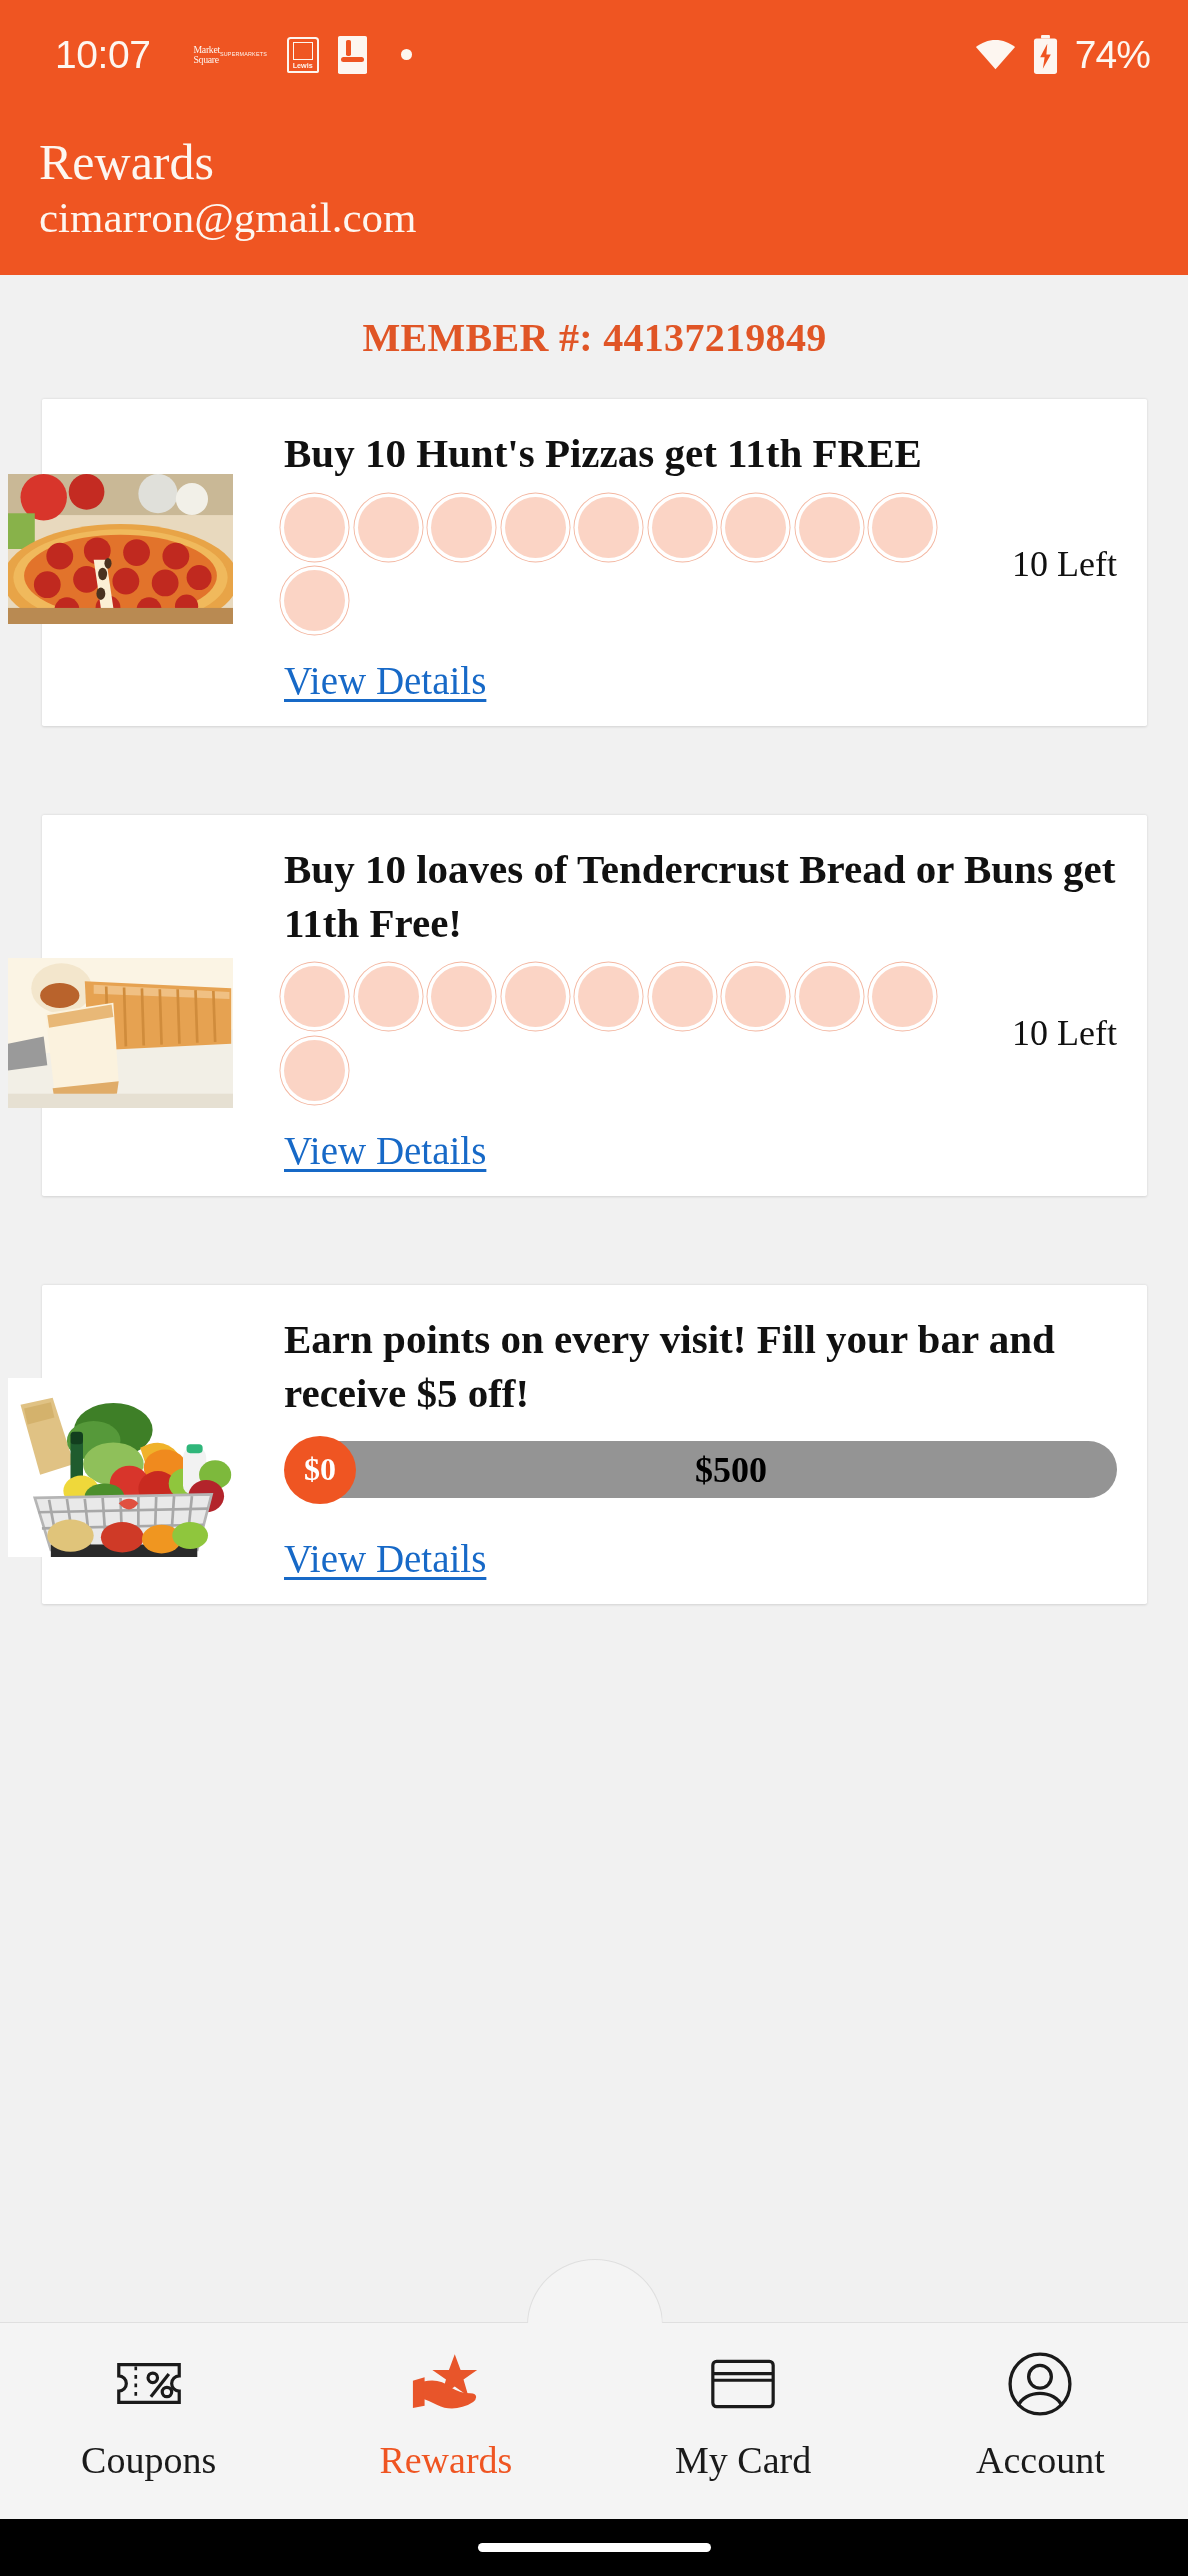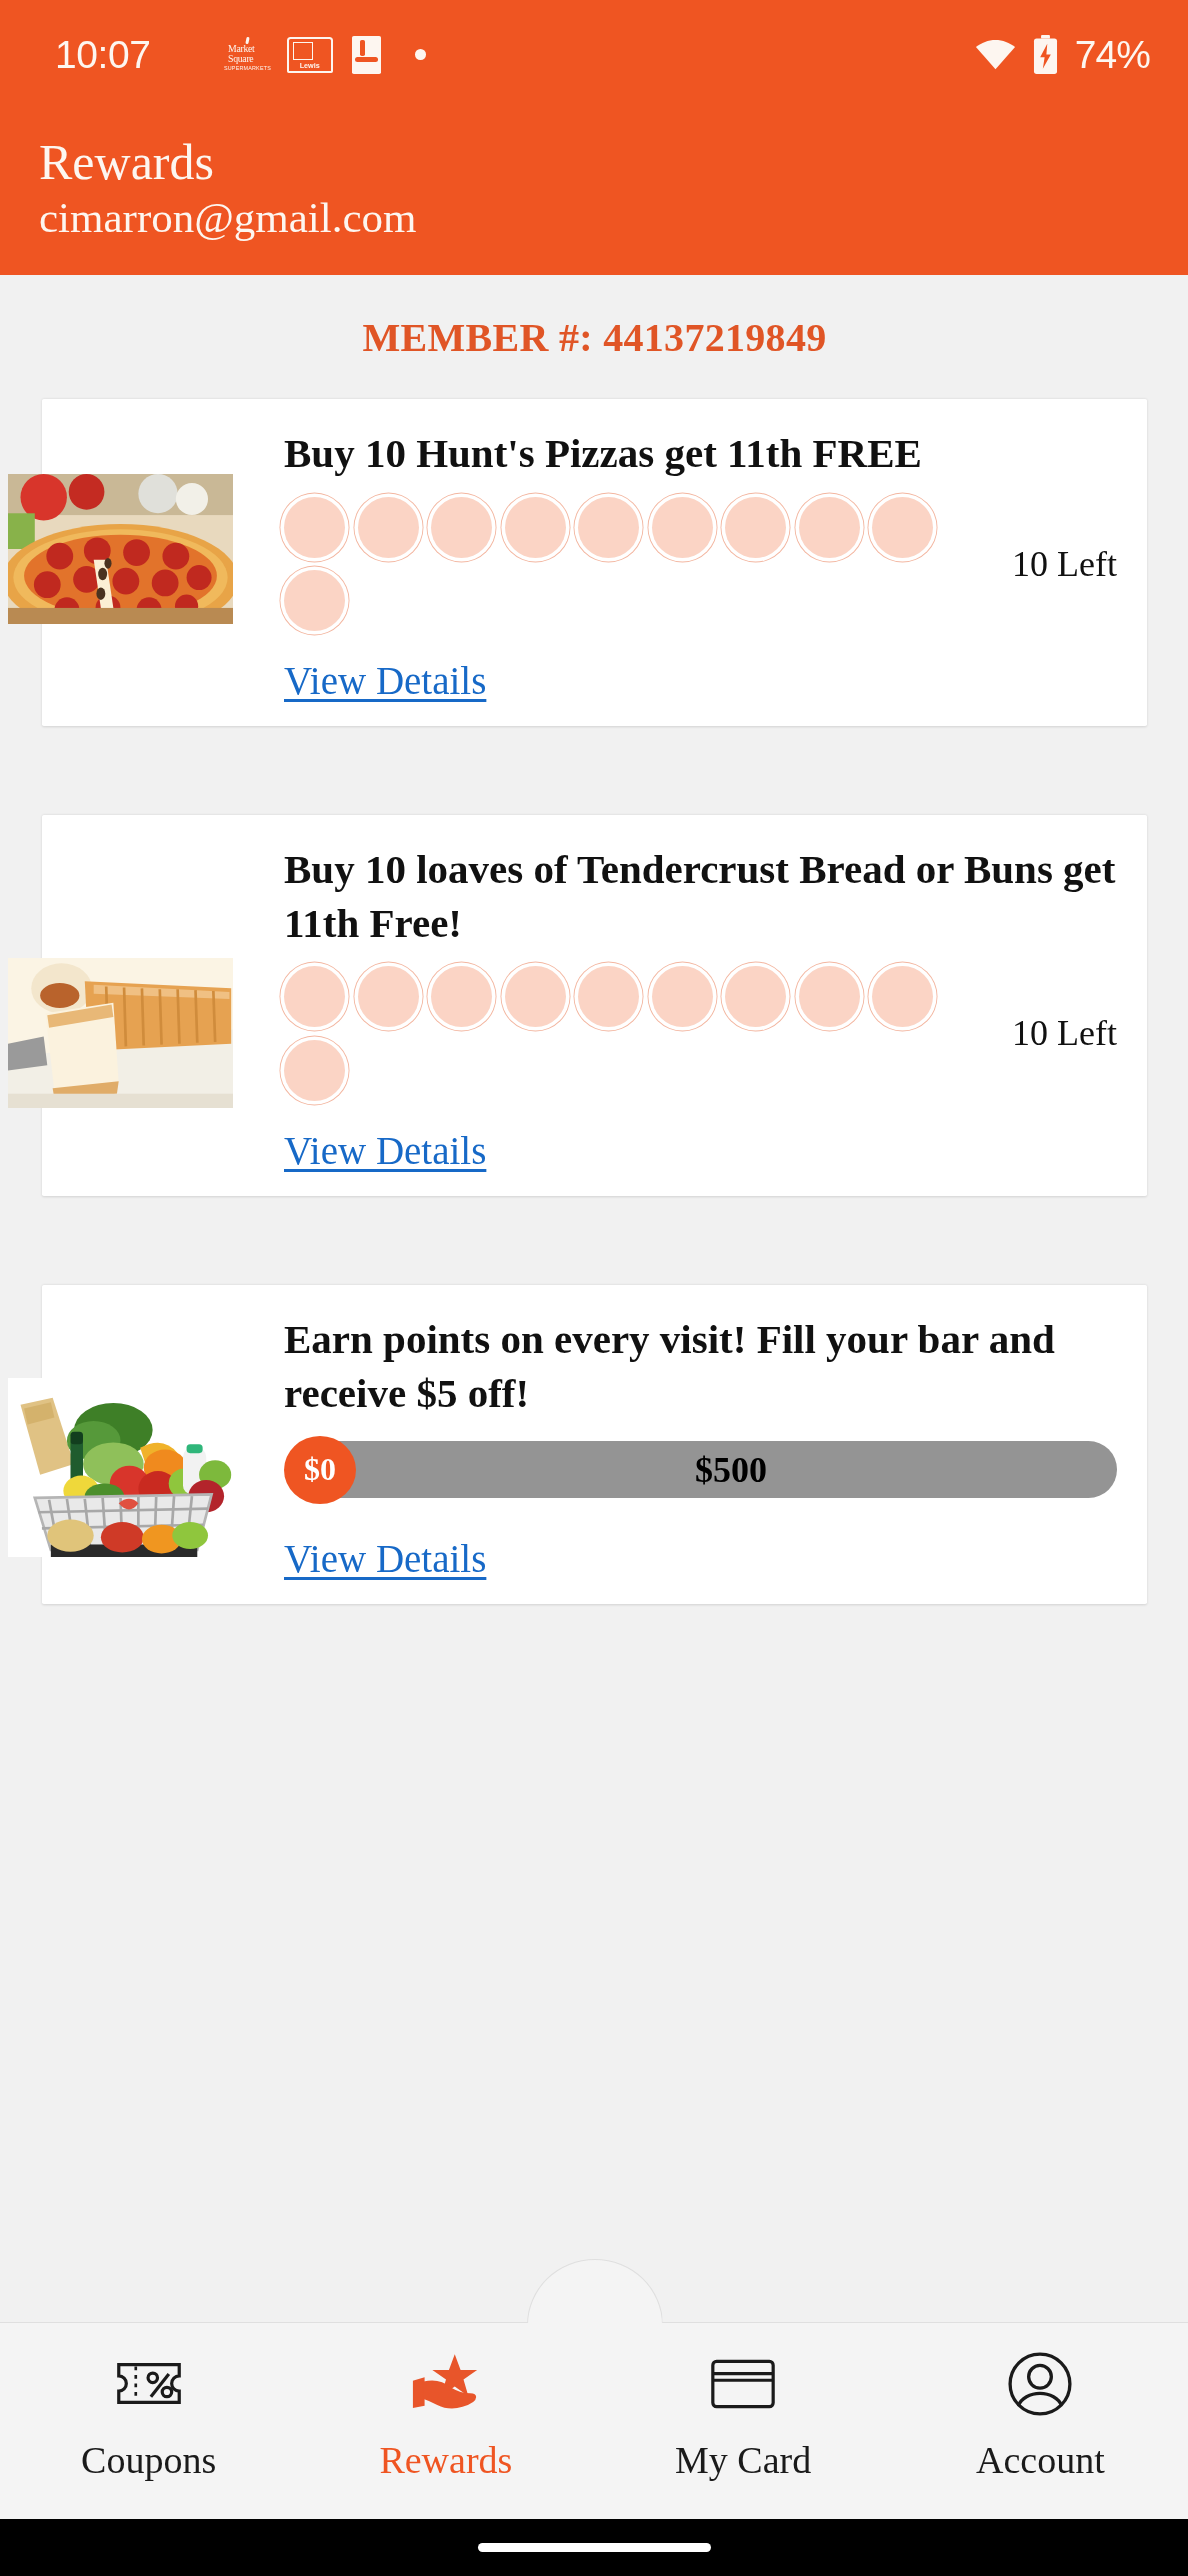--- a/index.html
+++ b/index.html
@@ -62,30 +62,30 @@
       radial-gradient(circle 1.8px at 2.7px 2.7px, #EF5522 99%, transparent 0),
       radial-gradient(circle 1.8px at 10.7px 1.8px, #EF5522 99%, transparent 0),
       radial-gradient(circle 1.8px at 18px 3.6px, #EF5522 99%, transparent 0),
       radial-gradient(circle 1.8px at 6.3px 9px, #EF5522 99%, transparent 0),
       radial-gradient(circle 1.8px at 14.3px 9.8px, #EF5522 99%, transparent 0);
   }
   .ico-ms {
     width: 39px; height: 36px;
     background: transparent;
     position: relative;
-    display:flex; flex-direction:column; align-items:center; justify-content:flex-end;
+    display:flex; flex-direction:row; align-items:center; justify-content:flex-end;
   }
   .ico-ms .ms-t { font-family:"Liberation Serif",serif; font-size:9.8px; color:#FDF6F0; line-height:1; letter-spacing:-0.3px;}
   .ico-ms .ms-s { font-family:"Liberation Sans",sans-serif; font-size:5.4px; color:#FDF6F0; line-height:1.6; letter-spacing:0.2px;}
   .ico-ms .ms-sprout {
     width:2.7px;height:10.7px;background:#FDF6F0;border-radius:1.8px;transform:rotate(12deg);
     margin-bottom:0.9px;
   }
   .ico-cart {
-    width: 46px; height: 36px;
+    width: 32px; height: 36px;
     border: 2.7px solid #FDF6F0;
     border-radius: 3.6px 3.6px 1.8px 1.8px;
     position: relative;
     display:flex;align-items:center;justify-content:center;
   }
   .ico-cart::before {
     content:"";
     position:absolute; left:4.5px; top:3.6px; width:18px;height:16px;
     border:1.8px solid #FDF6F0;
   }

